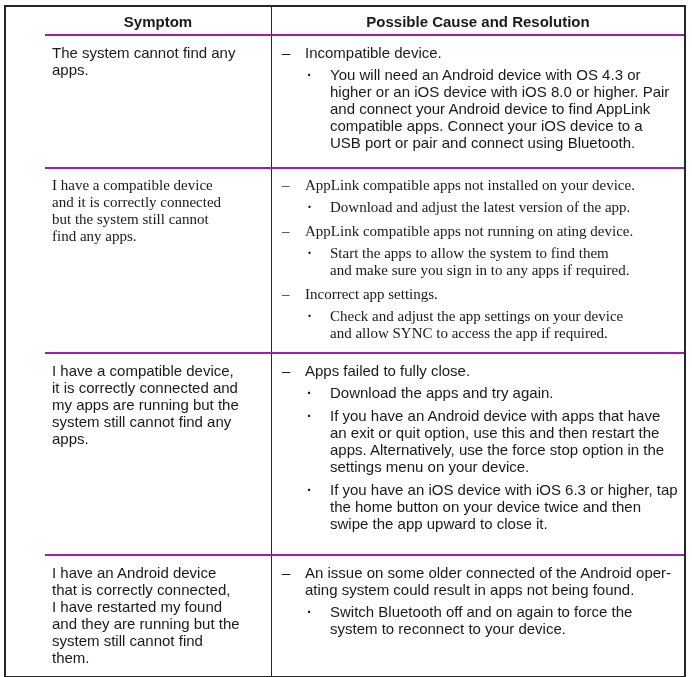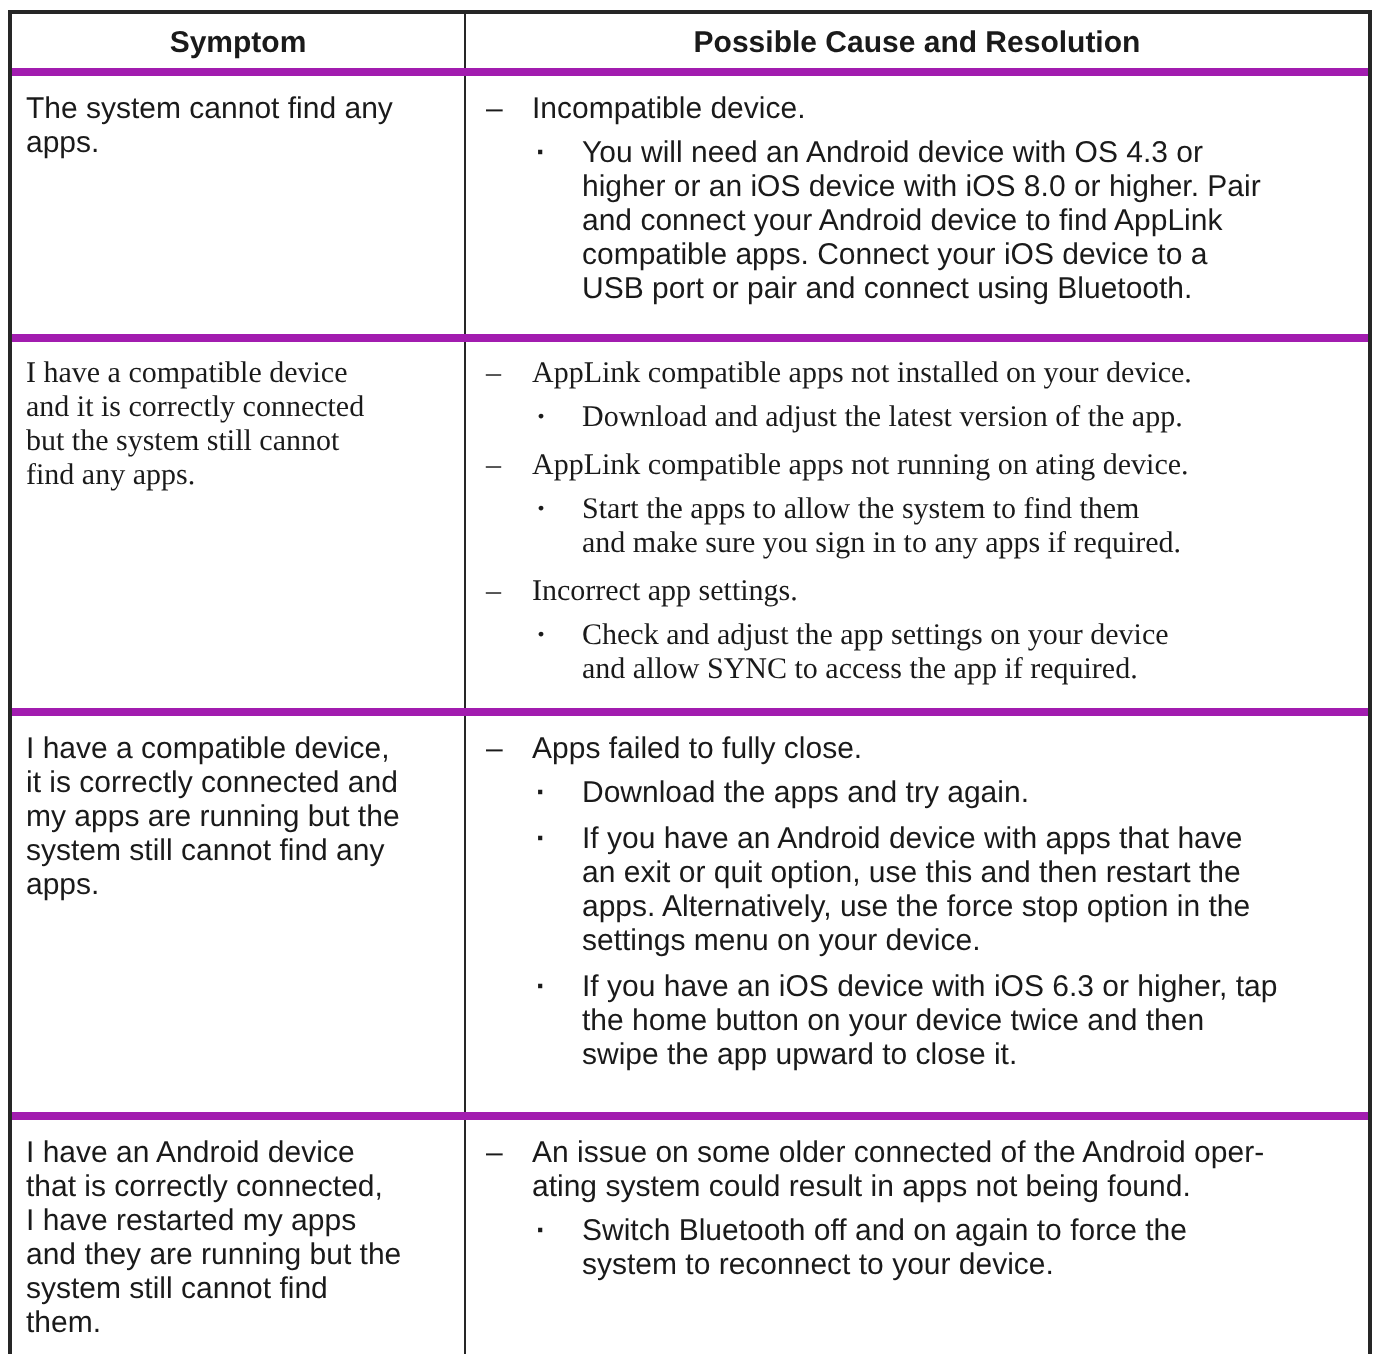--- a/index.html
+++ b/index.html
@@ -17,22 +17,23 @@
     width: 682px;
     border: 2px solid #262626;
     box-sizing: border-box;
     font-size: 15px;
     line-height: 17px;
   }
   .row {
     display: grid;
     grid-template-columns: 227px 1fr;
     box-sizing: border-box;
+    margin-left: 39px;
   }
-  .row + .row { border-top: 4px solid #a21caf; }
+  .row + .row { border-top: 2px solid #a21caf; }
   .cell {
     box-sizing: border-box;
     overflow: hidden;
   }
   .cell-sym { border-right: 1px solid #262626; }
   .hdr { min-height: 27px; }
   .hdr .cell {
     font-weight: bold;
     font-size: 15px;
     text-align: center;
@@ -167,21 +168,21 @@
         <div class="bullet-text">If you have an iOS device with iOS 6.3 or higher, tap
 the home button on your device twice and then
 swipe the app upward to close it.</div>
       </div>
     </div>
   </div>
 
   <div class="row r4">
     <div class="cell cell-sym body-sym">I have an Android device
 that is correctly connected,
-I have restarted my apps
+I have restarted my found
 and they are running but the
 system still cannot find
 them.</div>
     <div class="cell body-cause">
       <div class="cause">
         <span class="dash">–</span>
         <div class="cause-text">An issue on some older connected of the Android oper-
 ating system could result in apps not being found.</div>
       </div>
       <div class="bullet">

